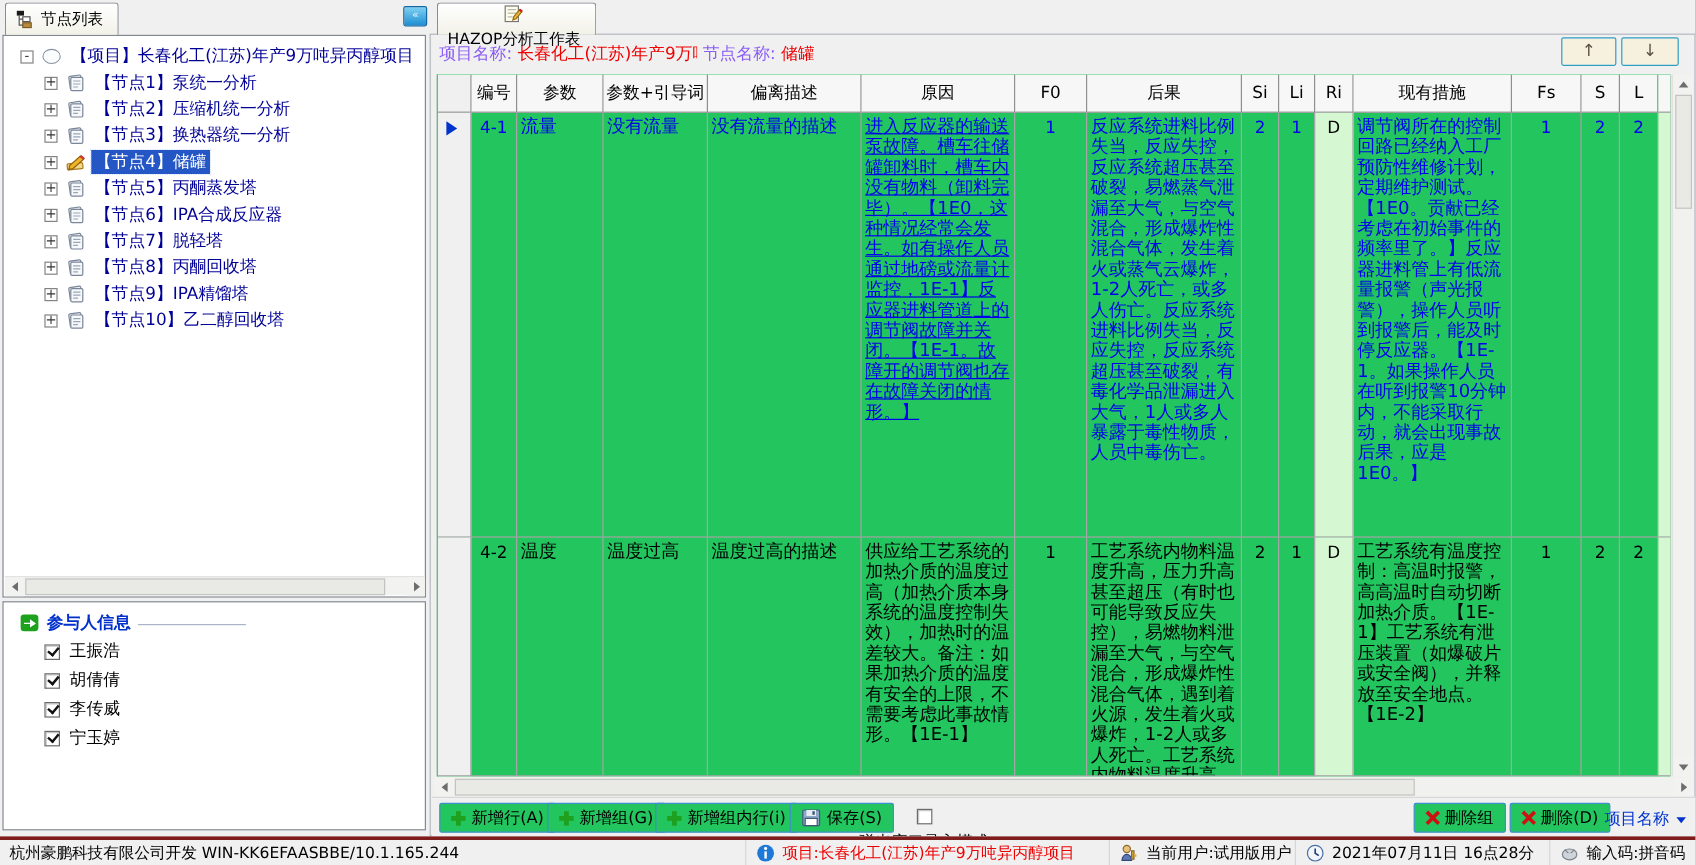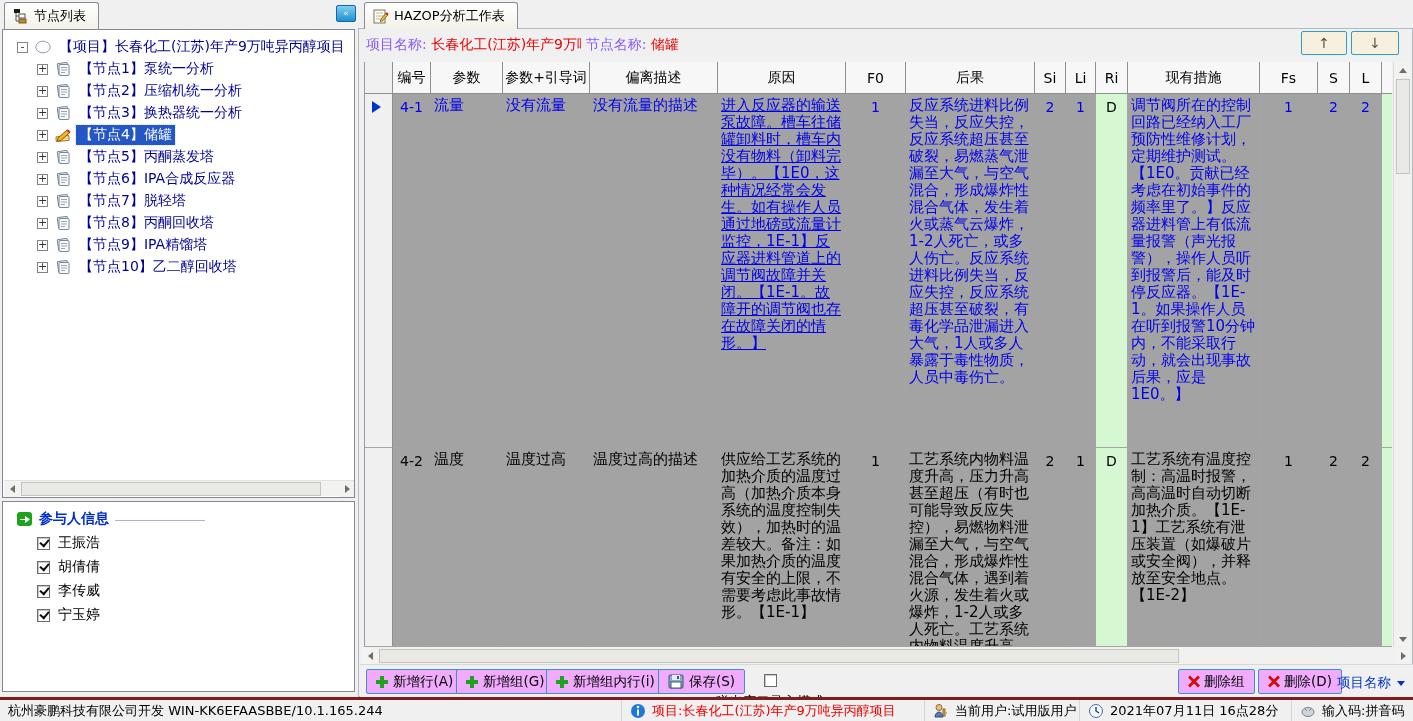--- a/index.html
+++ b/index.html
@@ -46,42 +46,42 @@
   
   #right-frame { position:absolute; left:358px; top:28px; width:1055px; height:669px; background:#f0f0f0; border:1px solid #b4b8c0; }
   #ws-header { position:absolute; left:366px; top:36px; font-size:14px; white-space:nowrap; }
   #ws-header .lbl { color:#8b5cf6; }
   #ws-header .val { color:#ee0000; }
   #ws-header .val.clip { display:inline-block; max-width:150px; overflow:hidden; vertical-align:bottom; }
   .updown { position:absolute; width:48px; height:24px; background:#f5f1de; border:1px solid #2f9ec6; border-radius:2px;
             color:#5a5047; font-size:14px; text-align:center; line-height:22px; cursor:pointer; }
 
   
-  #grid { position:absolute; left:364px; top:62px; width:1028px; height:585px; background:#a3a3a3; border-left:1px solid #9a9a9a; overflow:hidden; }
+  #grid { position:absolute; left:364px; top:62px; width:1028px; height:585px; background:#22c55e; border-left:1px solid #9a9a9a; overflow:hidden; }
   .grid-row { display:flex; width:1028px; }
   .gc { border-right:1px solid #a5a5a5; border-bottom:1px solid #a5a5a5; overflow:hidden; flex-shrink:0; }
   .grid-head .gc { background:#f7f7f7; border-right:1px solid #8f8f8f; border-bottom:1px solid #8f8f8f;
                    display:flex; align-items:center; justify-content:center; font-size:14px; height:32px; }
   .grid-head .gc.sel-col { background:#f0f0f0; }
   .body-cell { padding:3px 2px 0 3px; font-size:15px; line-height:17px; letter-spacing:0; }
   .num-cell { text-align:center; padding:5px 0 0 0; font-size:14px; }
   .sel-cell { background:#f0f0f0; border-right:1px solid #8f8f8f; position:relative; }
   .row-marker { position:absolute; left:7px; top:7px; width:0; height:0;
                 border-top:6px solid transparent; border-bottom:6px solid transparent; border-left:9px solid #0033cc; }
   .green { background:#d5f8d2; }
   .row-blue  { color:#0000ee; }
   .row-black { color:#000; }
 
   
   #vscroll { position:absolute; left:1393px; top:62px; width:18px; height:585px; background:#f1f1ef; border-left:1px solid #dcdcdc; }
   #hscroll2 { position:absolute; left:362px; top:648px; width:1049px; height:16px; background:#f1f1ef; }
 
   
   #toolbar { position:absolute; left:360px; top:664px; width:1053px; height:33px; background:#f0f0f0; border-top:1px solid #d8d8d8; }
-  .tbtn { position:absolute; top:4px; height:25px; background:#f0abfc; border:1px solid #3f8fce; border-radius:2px;
+  .tbtn { position:absolute; top:4px; height:25px; background:#22c55e; border:1px solid #3f8fce; border-radius:2px;
           display:flex; align-items:center; gap:5px; padding:0 9px; font-size:13.5px; cursor:pointer; }
   .plus-ic { width:12px; height:12px; position:relative; }
   .plus-ic::before { content:""; position:absolute; left:0; top:4px; width:12px; height:4px; background:#1fa11f; }
   .plus-ic::after  { content:""; position:absolute; left:4px; top:0; width:4px; height:12px; background:#1fa11f; }
   .x-ic { width:11px; height:11px; position:relative; }
   .x-ic::before,.x-ic::after { content:""; position:absolute; left:-1px; top:4px; width:14px; height:3px; background:#cc1111; }
   .x-ic::before { transform:rotate(45deg); } .x-ic::after { transform:rotate(-45deg); }
   #popup-mode { position:absolute; left:356px; top:9px; display:flex; align-items:center; gap:6px; font-size:13.5px;flex-direction:column; }
   #refresh-menu { position:absolute; right:8px; top:9px; color:#0033cc; font-size:13.5px; display:flex; align-items:center; gap:6px; cursor:pointer; }
   .tri-down-sm { width:0; height:0; border-left:4px solid transparent; border-right:4px solid transparent; border-top:5px solid #0033cc; }
@@ -240,21 +240,21 @@
         <span class="cb checked"></span>
         <span>李传威</span>
       </div>
       <div class="person-row">
         <span class="cb checked"></span>
         <span>宁玉婷</span>
       </div>
     </div>
 </div>
 
-<div class="tab" style="left:364px;">
+<div class="tab" style="left:364px;flex-direction:column;">
   <svg class="ic16" viewBox="0 0 16 16" width="15" height="15">
     <rect x="1" y="2" width="11" height="13" fill="#fffde8" stroke="#777"></rect>
     <path d="M3 5h7M3 8h7M3 11h4" stroke="#b9b9b9"></path>
     <path d="M8 11l5-6 2 1.6-5 6-2.6 1z" fill="#e7b93c" stroke="#9a6d12"></path>
     <path d="M13 5l2 1.6" stroke="#c22" stroke-width="2"></path>
   </svg>
   <span>HAZOP分析工作表</span>
 </div>
 
 <div id="right-frame"></div>

